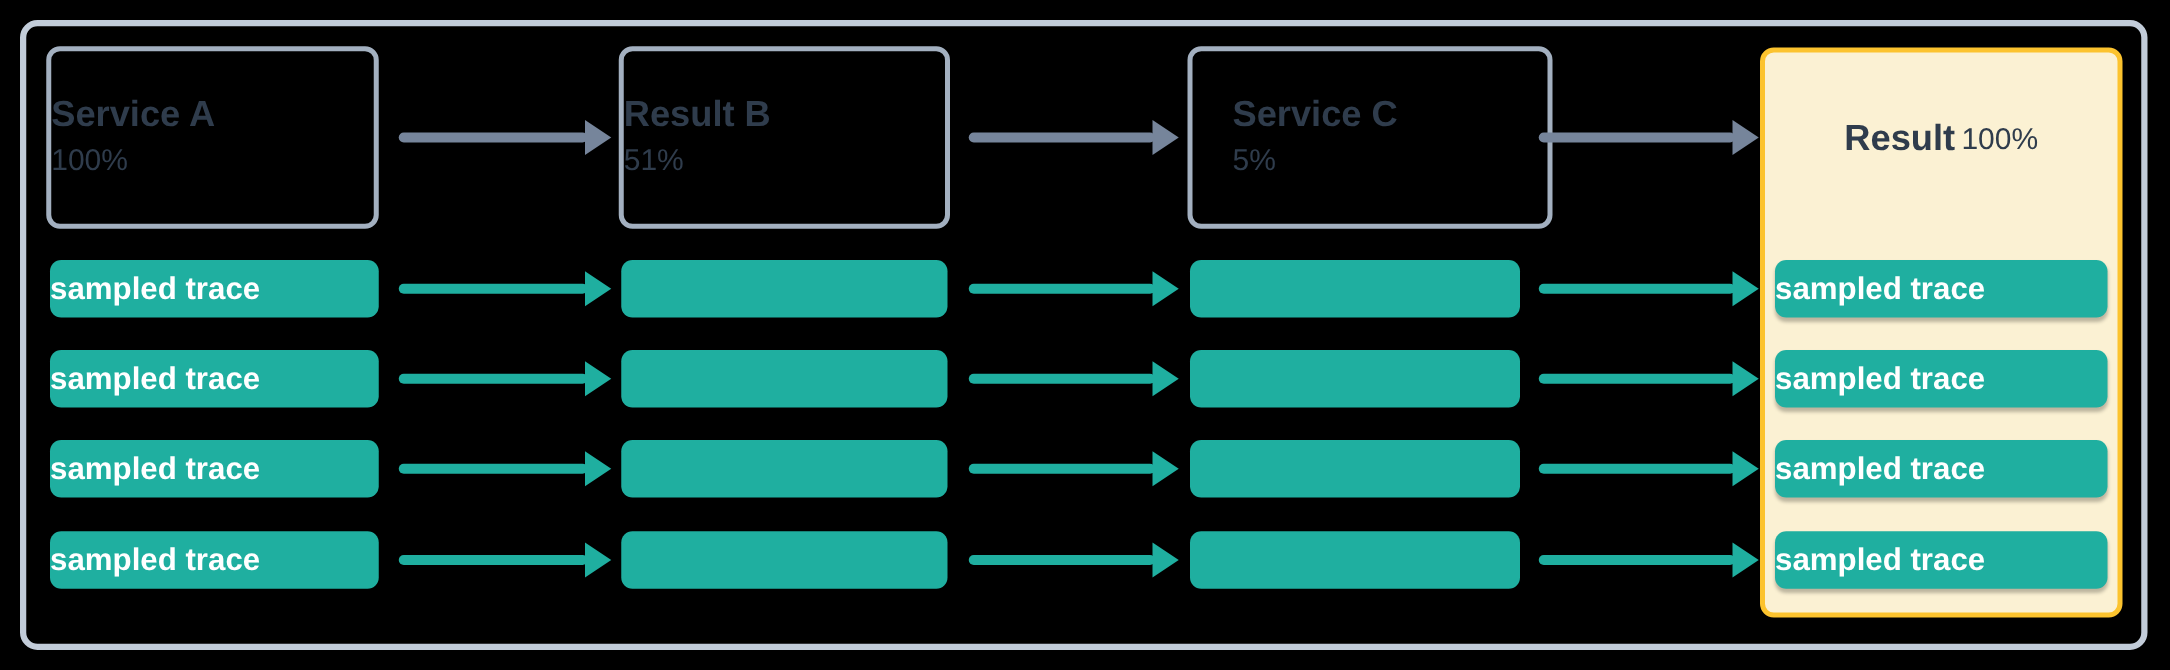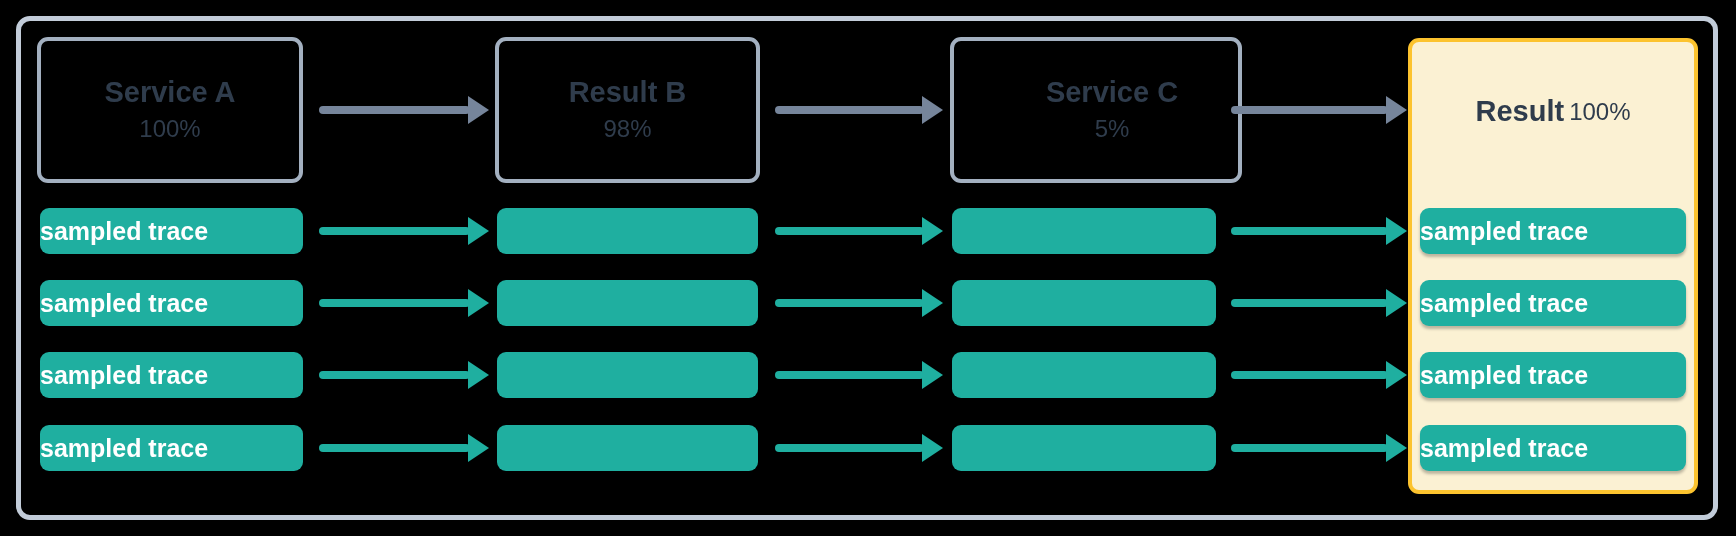--- a/index.html
+++ b/index.html
@@ -15,21 +15,21 @@
     width:1702px;height:504px;
     border:5px solid var(--frame);
     border-radius:14px;
     box-sizing:border-box;
   }
   
   .service-box{
     position:absolute;top:37px;height:146px;
     border:4px solid var(--service_border);
     border-radius:11px;box-sizing:border-box;
-    display:flex;flex-direction:column;align-items:center;justify-content:center;
+    display:flex;flex-direction:column;align-items:flex-start;justify-content:center;
     gap:7px;z-index:2;
   }
   .col-a{left:37px;width:266px;}
   .col-b{left:495px;width:265px;}
   .col-c{left:950px;width:292px;padding-left:32px;}
   .svc-title{font-size:29px;font-weight:bold;color:var(--text_dark);line-height:1.1;}
   .svc-pct{font-size:24px;font-weight:normal;color:var(--text_dark);line-height:1.1;}
   
   .result-box{
     position:absolute;left:1408px;top:38px;width:290px;height:456px;
@@ -83,21 +83,21 @@
 
 <div class="canvas">
   <div class="frame"></div>
 
   <div class="service-box col-a">
     <div class="svc-title">Service A</div>
     <div class="svc-pct">100%</div>
   </div>
   <div class="service-box col-b">
     <div class="svc-title">Result B</div>
-    <div class="svc-pct">98%</div>
+    <div class="svc-pct">51%</div>
   </div>
   <div class="service-box col-c">
     <div class="svc-title">Service C</div>
     <div class="svc-pct">5%</div>
   </div>
 
   <div class="result-box">
     <div class="result-title-wrap">
       <div class="svc-title">Result</div>
       <div class="svc-pct">100%</div>

